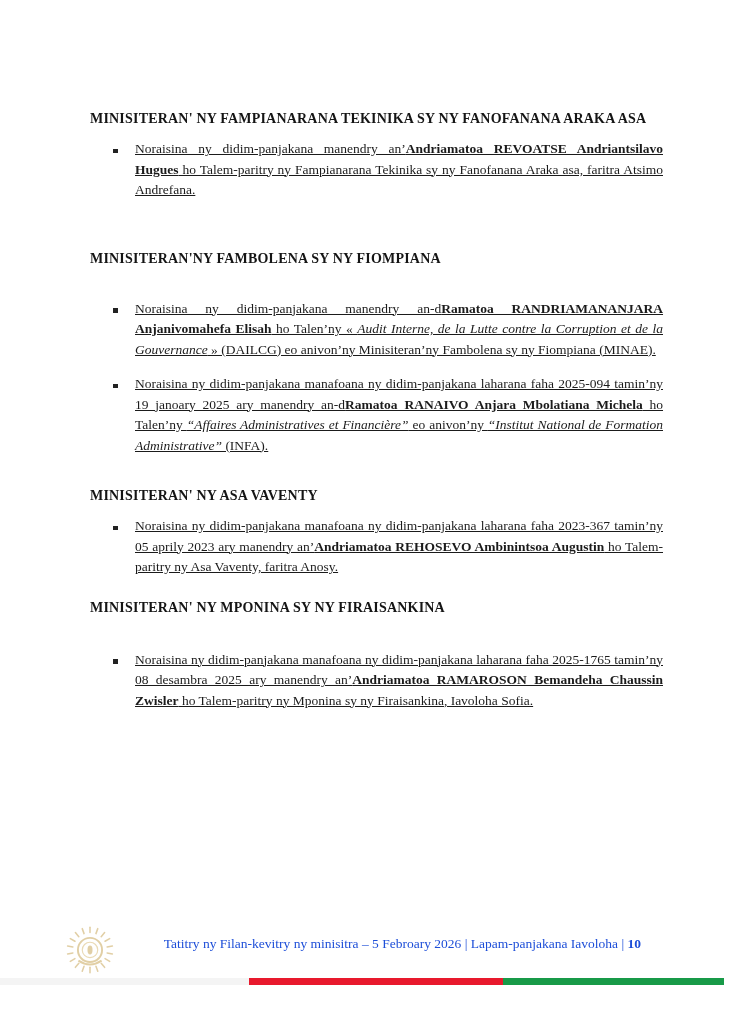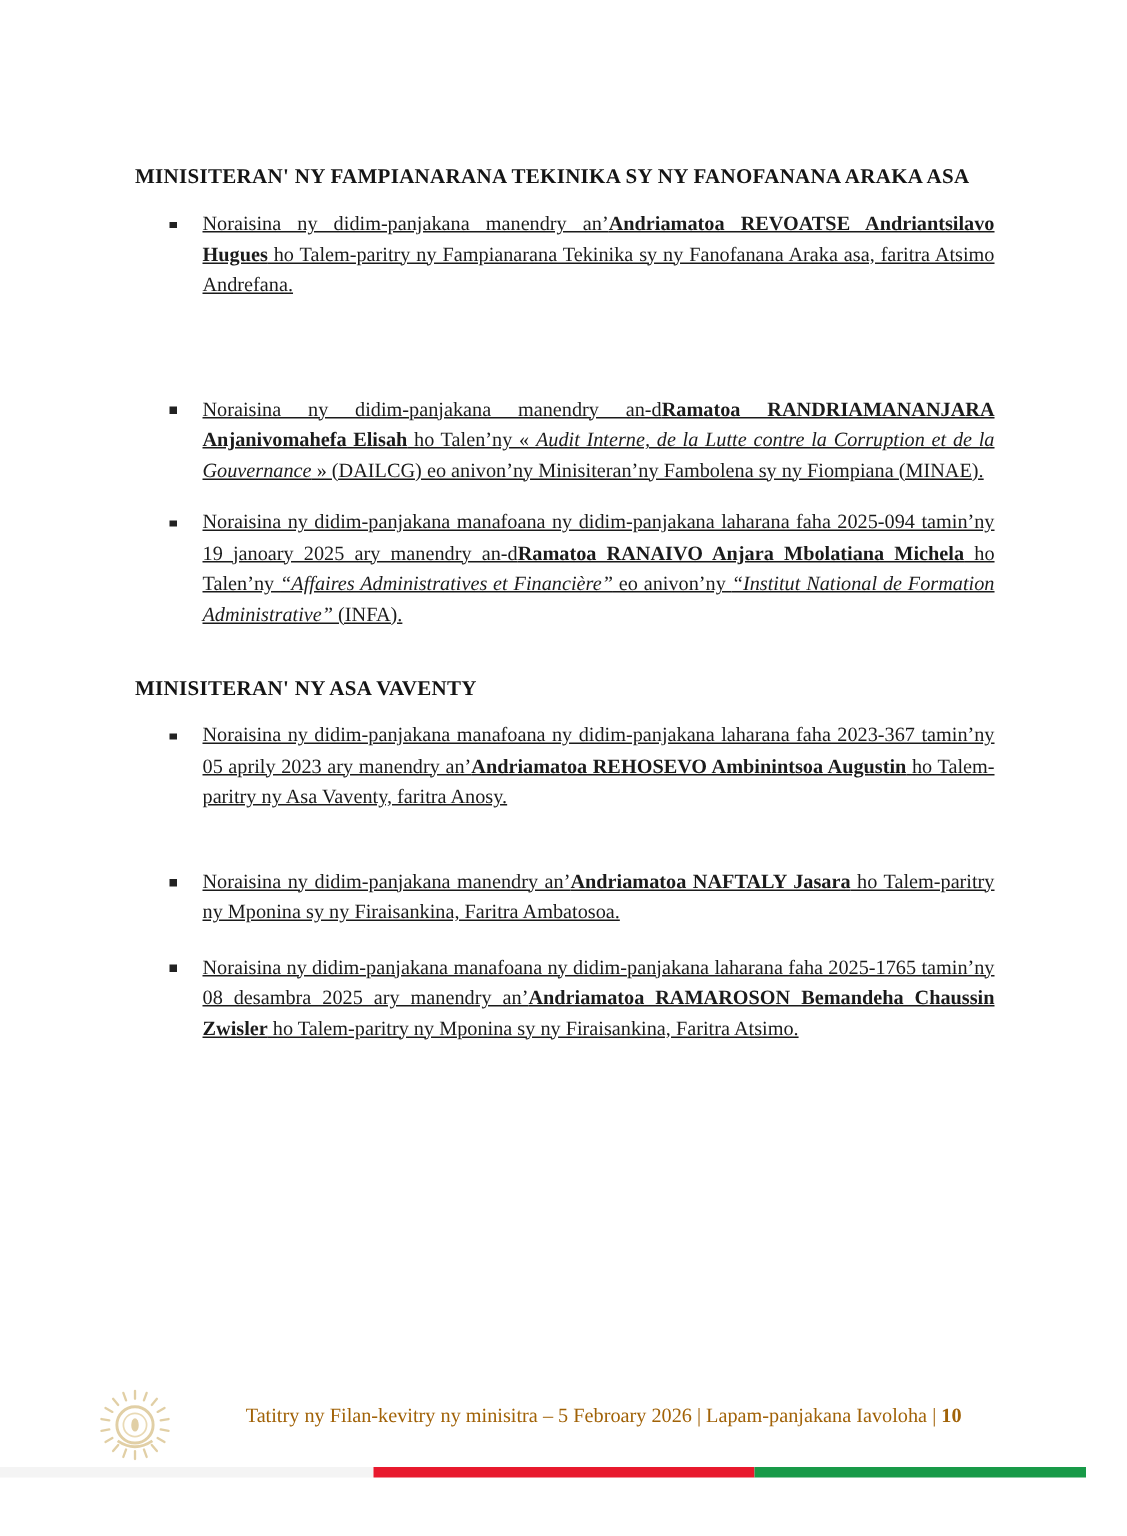--- a/index.html
+++ b/index.html
@@ -71,21 +71,21 @@
     width: 58px;
     height: 58px;
     opacity: 0.55;
   }
   .footer-line {
     position: absolute;
     top: 936px;
     right: 83px;
     font-size: 13.5px;
     white-space: nowrap;
-    color: #a16207;
+    color: #1d4ed8;
   }
   .flag-bar {
     position: absolute;
     left: 0;
     top: 978px;
     width: 751px;
     height: 7px;
     display: flex;
   }
   .flag-seg { height: 100%; }
@@ -102,20 +102,21 @@
       <section class="section">
         <h2 class="section-heading">MINISITERAN' NY FAMPIANARANA TEKINIKA SY NY FANOFANANA ARAKA ASA</h2>
         <ul class="bullets">
           <li class="bullet-item">
             <span class="bullet-marker-cell"><span class="bullet-square"></span></span>
             <p class="bullet-text"><span class="run-n">Noraisina ny didim-panjakana manendry an’</span><span class="run-b">Andriamatoa REVOATSE Andriantsilavo Hugues</span><span class="run-n"> ho Talem-paritry ny Fampianarana Tekinika sy ny Fanofanana Araka asa, faritra Atsimo Andrefana.</span></p>
           </li>
         </ul>
       </section>
       <section class="section">
+        <h2 class="section-heading">MINISITERAN'NY FAMBOLENA SY NY FIOMPIANA</h2>
         <ul class="bullets">
           <li class="bullet-item">
             <span class="bullet-marker-cell"><span class="bullet-square"></span></span>
             <p class="bullet-text"><span class="run-n">Noraisina ny didim-panjakana manendry an-d</span><span class="run-b">Ramatoa RANDRIAMANANJARA Anjanivomahefa Elisah</span><span class="run-n"> ho Talen’ny « </span><span class="run-i">Audit Interne, de la Lutte contre la Corruption et de la Gouvernance</span><span class="run-n"> » (DAILCG) eo anivon’ny Minisiteran’ny Fambolena sy ny Fiompiana (MINAE).</span></p>
           </li>
         </ul>
       </section>
       <section class="section">
         <ul class="bullets">
           <li class="bullet-item">
@@ -127,28 +128,25 @@
       <section class="section">
         <h2 class="section-heading">MINISITERAN' NY ASA VAVENTY</h2>
         <ul class="bullets">
           <li class="bullet-item">
             <span class="bullet-marker-cell"><span class="bullet-square"></span></span>
             <p class="bullet-text"><span class="run-n">Noraisina ny didim-panjakana manafoana ny didim-panjakana laharana faha 2023-367 tamin’ny 05 aprily 2023 ary manendry an’</span><span class="run-b">Andriamatoa REHOSEVO Ambinintsoa Augustin</span><span class="run-n"> ho Talem-paritry ny Asa Vaventy, faritra Anosy.</span></p>
           </li>
         </ul>
       </section>
       <section class="section">
+        <h2 class="section-heading">MINISITERAN' NY MPONINA SY NY FIRAISANKINA</h2>
         <ul class="bullets">
           <li class="bullet-item">
             <span class="bullet-marker-cell"><span class="bullet-square"></span></span>
-            <p class="bullet-text"><span class="run-n">Noraisina ny didim-panjakana manendry an’</span><span class="run-b">Andriamatoa NAFTALY Jasara</span><span class="run-n"> ho Talem-paritry ny Mponina sy ny Firaisankina, Faritra Ambatosoa.</span></p>
-          </li>
-          <li class="bullet-item">
-            <span class="bullet-marker-cell"><span class="bullet-square"></span></span>
-            <p class="bullet-text"><span class="run-n">Noraisina ny didim-panjakana manafoana ny didim-panjakana laharana faha 2025-1765 tamin’ny 08 desambra 2025 ary manendry an’</span><span class="run-b">Andriamatoa RAMAROSON Bemandeha Chaussin Zwisler</span><span class="run-n"> ho Talem-paritry ny Mponina sy ny Firaisankina, Faritra Atsimo.</span></p>
+            <p class="bullet-text"><span class="run-n">Noraisina ny didim-panjakana manafoana ny didim-panjakana laharana faha 2025-1765 tamin’ny 08 desambra 2025 ary manendry an’</span><span class="run-b">Andriamatoa RAMAROSON Bemandeha Chaussin Zwisler</span><span class="run-n"> ho Talem-paritry ny Mponina sy ny Firaisankina, Iavoloha Sofia.</span></p>
           </li>
         </ul>
       </section>
     </div>
 
   <svg class="footer-logo" viewBox="0 0 60 60" xmlns="http://www.w3.org/2000/svg" aria-hidden="true">
     <g id="seal-rays" stroke="#c9a85c" stroke-width="1.6" stroke-linecap="round">
         <line x1="30" y1="13" x2="30" y2="7.5" transform="rotate(0 30 31)"></line>
         <line x1="30" y1="13" x2="30" y2="7.5" transform="rotate(20 30 31)"></line>
         <line x1="30" y1="13" x2="30" y2="7.5" transform="rotate(40 30 31)"></line>

